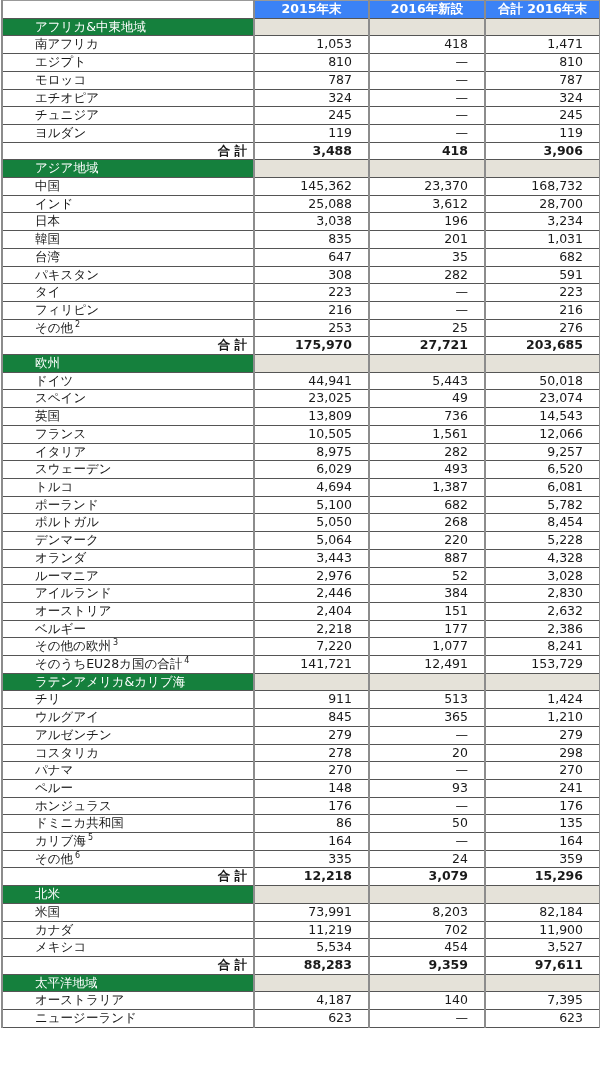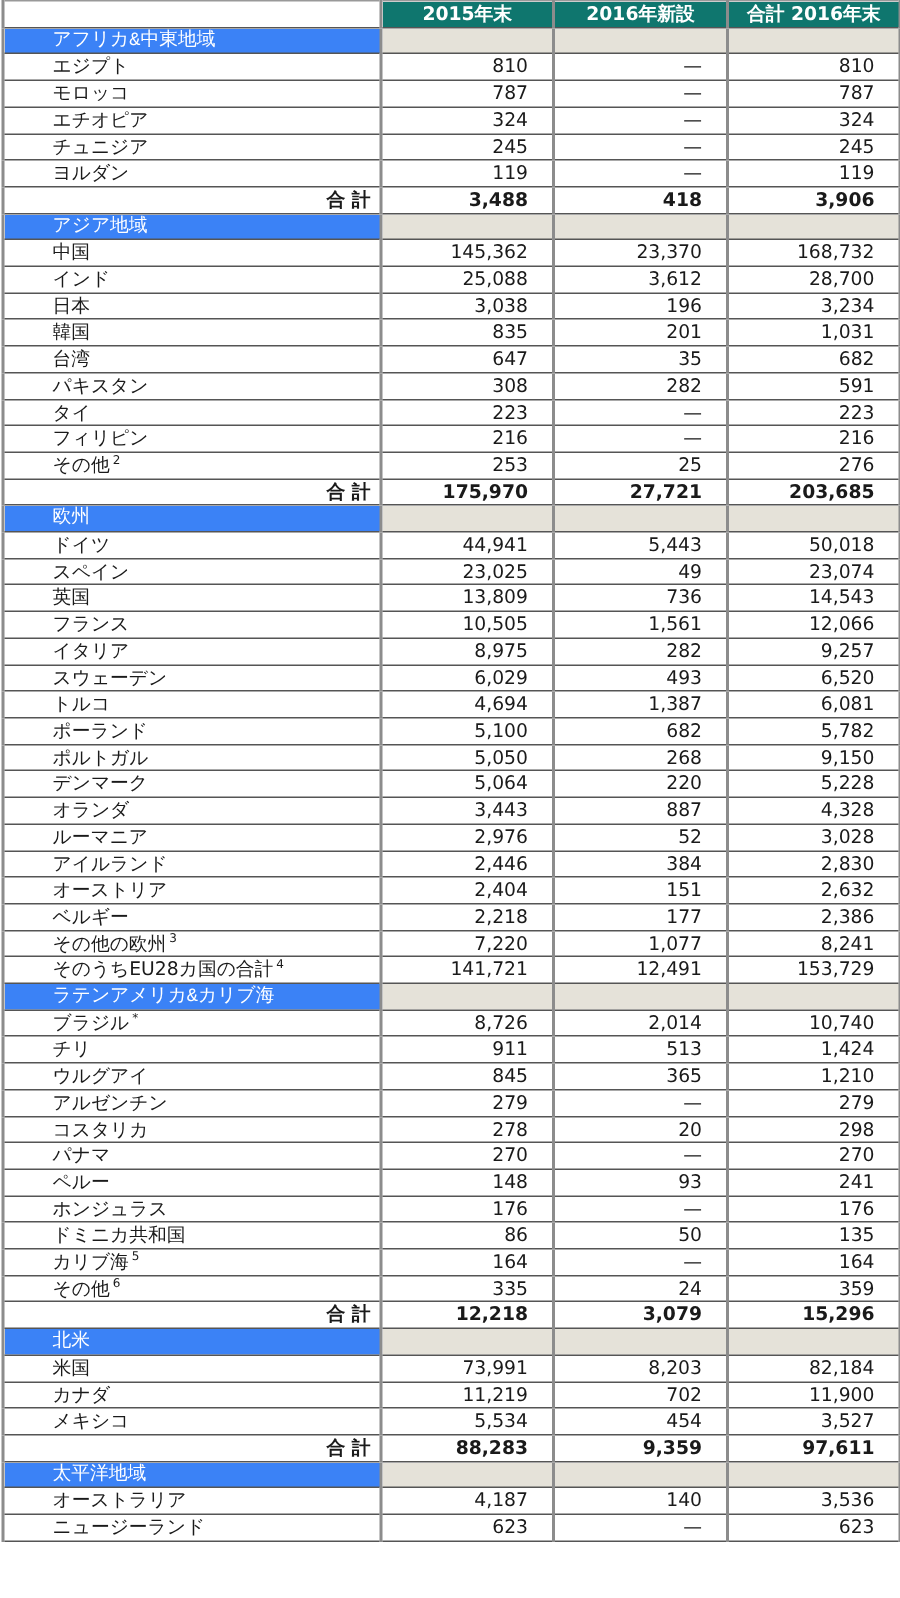--- a/index.html
+++ b/index.html
@@ -3,23 +3,23 @@
 <meta charset="utf-8">
 <style>
   html, body { margin:0; padding:0; background:#ffffff; }
   body { width:600px; height:1065px; overflow:hidden; font-family:"DejaVu Sans", sans-serif; }
   table { border-collapse:collapse; width:598px; margin:0 0 0 1px; table-layout:fixed; }
   col.c0 { width:252px; } col.c1 { width:115px; } col.c2 { width:116px; } col.c3 { width:115px; }
   td { height:16.7px; padding:0 6px; font-size:12.5px; line-height:16.7px; color:#1a1a1a;
        border-left:2px solid #8c8c8c; border-right:2px solid #8c8c8c; border-bottom:1px solid #555; white-space:nowrap; overflow:hidden; }
   td.num { text-align:right; padding-right:16px; }
   td.lbl { padding-left:32px; }
-  tr.head td { background:#0f766e; color:#fff; font-weight:bold; text-align:center; border-top:1px solid #999; }
+  tr.head td { background:#3b82f6; color:#fff; font-weight:bold; text-align:center; border-top:1px solid #999; }
   tr.head td.blank { background:#fff; }
-  tr.region td.lbl { background:#3b82f6; color:#fff;font-family:Liberation Mono, monospace; }
+  tr.region td.lbl { background:#15803d; color:#fff; }
   tr.region td.shade { background:#e5e2d9; }
   tr.total td { font-weight:bold;text-align:right; }
   sup { font-size:8px; vertical-align:top; line-height:10px; margin-left:2px; }
 </style>
 </head>
 <body>
 
 <table>
   <colgroup>
       <col class="c0">
@@ -34,20 +34,26 @@
       <td>2016年新設</td>
       <td>合計 2016年末</td>
     </tr>
   <tr class="region">
         <td class="lbl">アフリカ&amp;中東地域</td>
         <td class="shade"></td>
         <td class="shade"></td>
         <td class="shade"></td>
       </tr>
       <tr>
+        <td class="lbl"><span>南アフリカ</span></td>
+        <td class="num">1,053</td>
+        <td class="num">418</td>
+        <td class="num">1,471</td>
+      </tr>
+      <tr>
         <td class="lbl"><span>エジプト</span></td>
         <td class="num">810</td>
         <td class="num">—</td>
         <td class="num">810</td>
       </tr>
       <tr>
         <td class="lbl"><span>モロッコ</span></td>
         <td class="num">787</td>
         <td class="num">—</td>
         <td class="num">787</td>
@@ -193,21 +199,21 @@
       <tr>
         <td class="lbl"><span>ポーランド</span></td>
         <td class="num">5,100</td>
         <td class="num">682</td>
         <td class="num">5,782</td>
       </tr>
       <tr>
         <td class="lbl"><span>ポルトガル</span></td>
         <td class="num">5,050</td>
         <td class="num">268</td>
-        <td class="num">9,150</td>
+        <td class="num">8,454</td>
       </tr>
       <tr>
         <td class="lbl"><span>デンマーク</span></td>
         <td class="num">5,064</td>
         <td class="num">220</td>
         <td class="num">5,228</td>
       </tr>
       <tr>
         <td class="lbl"><span>オランダ</span></td>
         <td class="num">3,443</td>
@@ -248,26 +254,20 @@
         <td class="lbl"><span>そのうちEU28カ国の合計</span><sup>4</sup></td>
         <td class="num">141,721</td>
         <td class="num">12,491</td>
         <td class="num">153,729</td>
       </tr>
       <tr class="region">
         <td class="lbl">ラテンアメリカ&amp;カリブ海</td>
         <td class="shade"></td>
         <td class="shade"></td>
         <td class="shade"></td>
-      </tr>
-      <tr>
-        <td class="lbl"><span>ブラジル</span><sup>*</sup></td>
-        <td class="num">8,726</td>
-        <td class="num">2,014</td>
-        <td class="num">10,740</td>
       </tr>
       <tr>
         <td class="lbl"><span>チリ</span></td>
         <td class="num">911</td>
         <td class="num">513</td>
         <td class="num">1,424</td>
       </tr>
       <tr>
         <td class="lbl"><span>ウルグアイ</span></td>
         <td class="num">845</td>
@@ -361,21 +361,21 @@
       <tr class="region">
         <td class="lbl">太平洋地域</td>
         <td class="shade"></td>
         <td class="shade"></td>
         <td class="shade"></td>
       </tr>
       <tr>
         <td class="lbl"><span>オーストラリア</span></td>
         <td class="num">4,187</td>
         <td class="num">140</td>
-        <td class="num">3,536</td>
+        <td class="num">7,395</td>
       </tr>
       <tr>
         <td class="lbl"><span>ニュージーランド</span></td>
         <td class="num">623</td>
         <td class="num">—</td>
         <td class="num">623</td>
       </tr>
     </tbody>
 </table>
 

